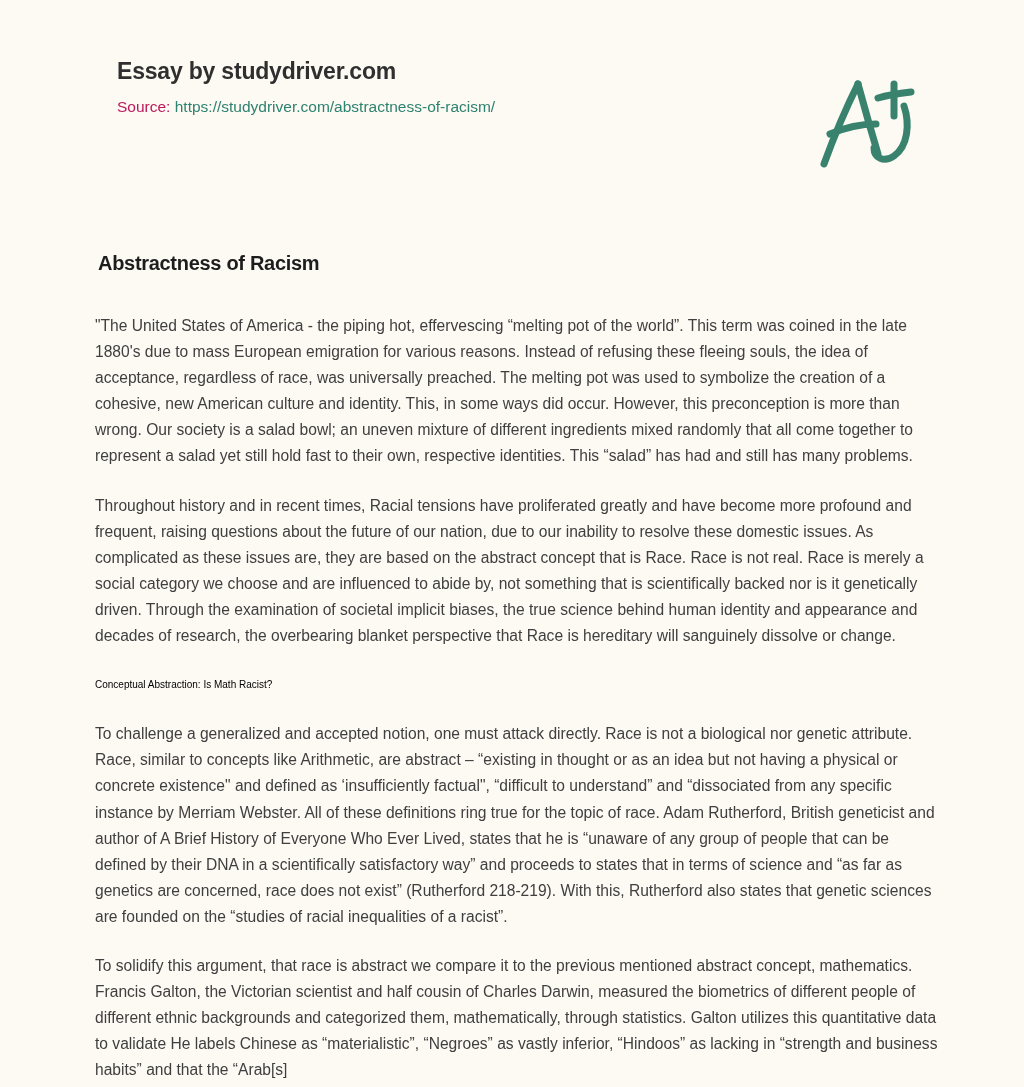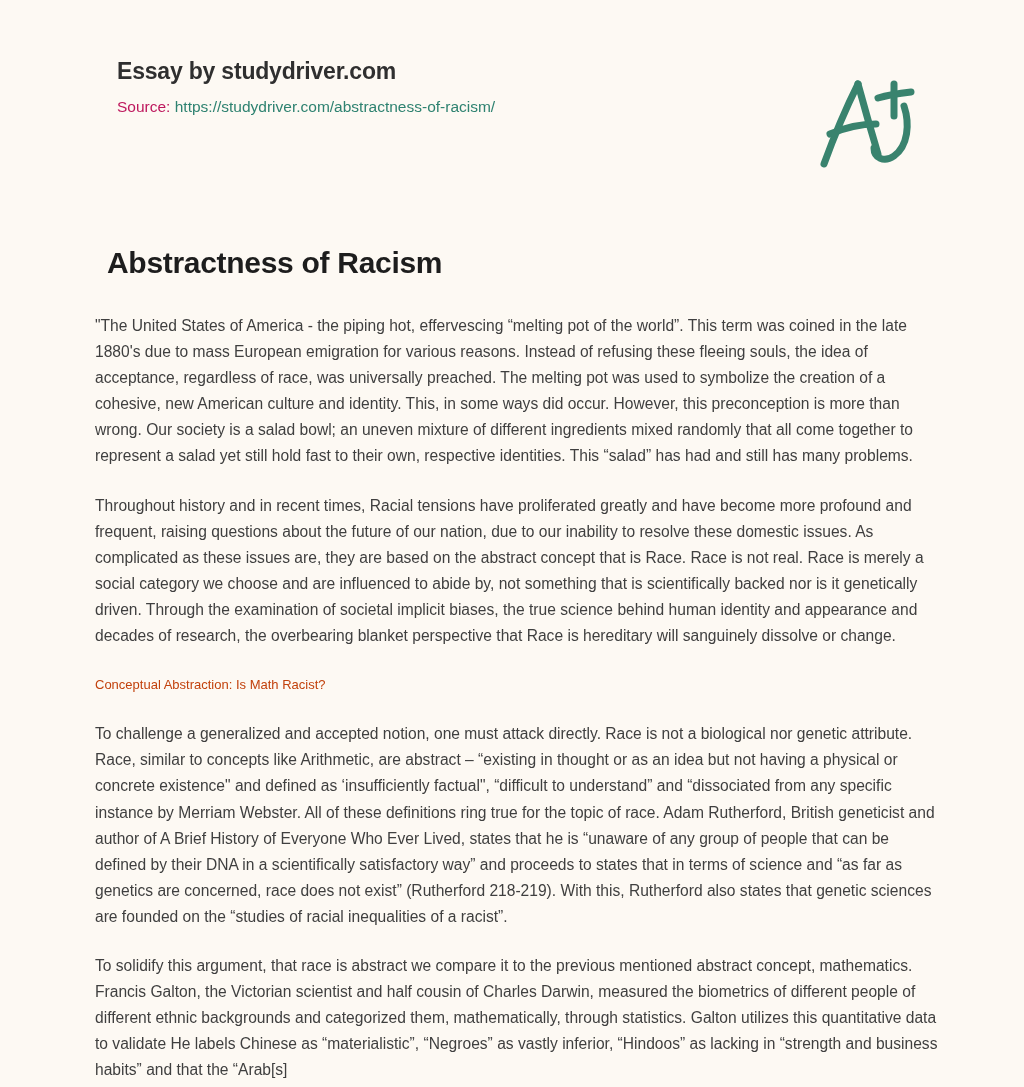--- a/index.html
+++ b/index.html
@@ -75,40 +75,40 @@
 
   
   .article {
     position: absolute;
     left: 95px;
     top: 243px;
     width: 845px;
   }
 
   .article-title {
-    font-size: 30px;
+    font-size: 20px;
     font-weight: bold;
     color: #1d1d1d;
     line-height: 40px;
     letter-spacing: -0.3px;
-    margin: 0 0 30px 12px;
+    margin: 0 0 30px 3px;
   }
 
   .para {
     font-size: 15.6px;
     line-height: 26.1px;
     color: #3f3f3f;
     margin: 0 0 23px 0;
     text-align: left;
   }
 
   .subhead {
-    font-size: 13px;
+    font-size: 10px;
     line-height: 26.1px;
-    color: #c2410c;
+    color: #000000;
     margin: 0 0 23px 0;
   }
 </style>
 </head>
 <body>
 
 <div class="page">
 
   <div class="header">
     <div class="brand-line">Essay by studydriver.com</div>

